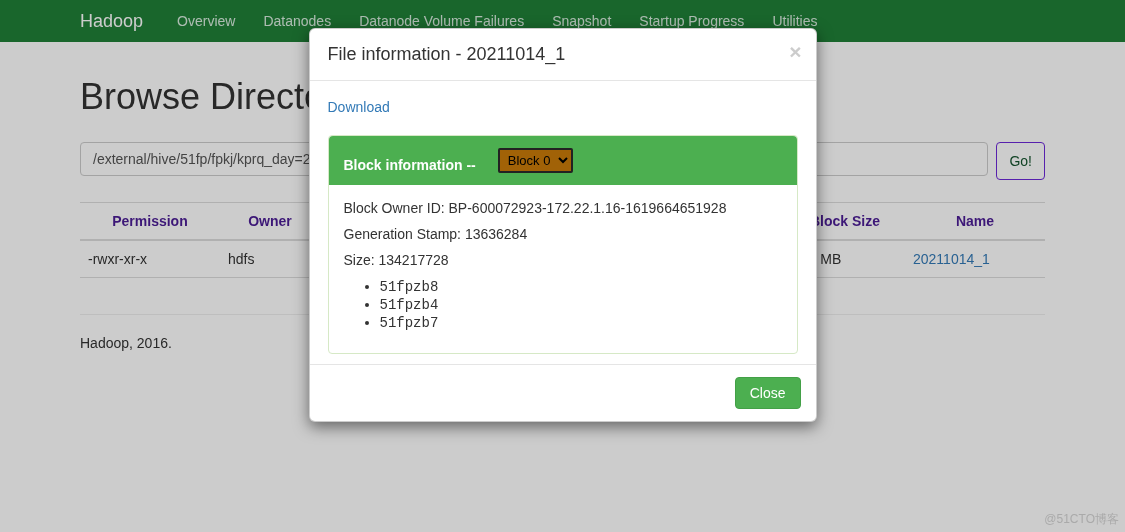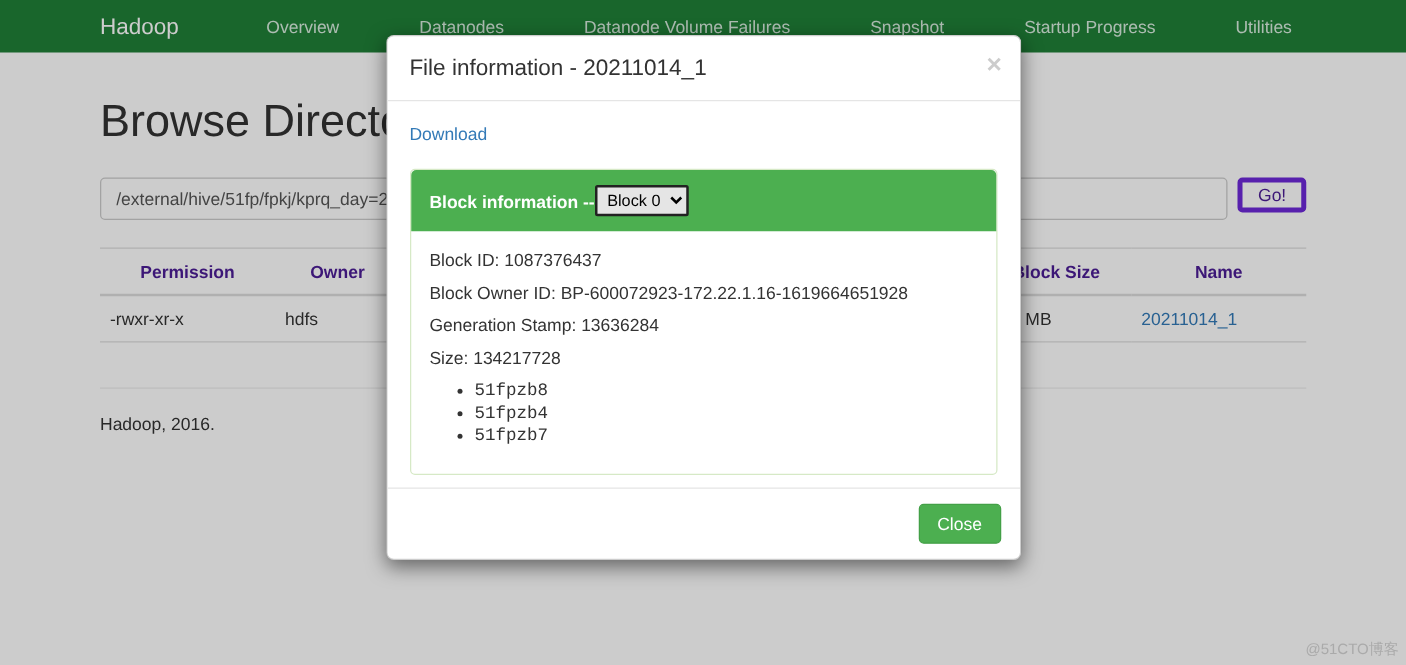--- a/index.html
+++ b/index.html
@@ -9,60 +9,60 @@
     .navbar { background: #1c7430; background: #1d7a36; height: 42px; display: flex; align-items: center; padding-left: 80px; }
     .navbar { background-color: #22803a; }
     .navbar { background-color: #1e7e34; }
     .navbar { background-color: #22803a; }
     .navbar { background-color: #1f7a36; }
     .navbar { background-color: #22803a; }
     .navbar { background-color: #1c7430; }
     .navbar { background-color: #22803a; }
     .navbar { background: #1e7a34; }
     .navbar { background: #22803a; }
-    .navbar { background: #1f7a36; gap: 36px; }
+    .navbar { background: #1f7a36; }
     .navbar { background: #21823a; }
     .navbar { background: #208038; }
     .navbar { background: #21803a; }
     .navbar { background: #1f7d37; }
     .navbar { background: #21843c; }
     .navbar { background: #208038; }
     .navbar-brand { color: #fff; font-size: 18px; margin-right: 20px; }
     .navbar-item { color: #d9ecdf; font-size: 14px; margin: 0 14px; cursor: pointer; }
 
     .container { padding: 0 80px; }
     h1.page-title { font-size: 36px; font-weight: 500; color: #333; margin-top: 34px; margin-bottom: 24px; }
 
     .path-row { display: flex; gap: 8px; margin-bottom: 22px; }
     .path-input { flex: 1; height: 34px; border: 1px solid #ccc; border-radius: 4px; padding: 6px 12px; font-size: 14px; color: #555; }
-    .go-btn { height: 28px; padding: 0 12px; border: 4px solid #6d28d9; border-radius: 4px; background: #fff; cursor: pointer; font-size: 14px; color: #4c1d95; }
+    .go-btn { height: 38px; padding: 0 12px; border: 1px solid #6d28d9; border-radius: 4px; background: #fff; cursor: pointer; font-size: 14px; color: #14532d; }
 
     table.listing { width: 100%; border-collapse: collapse; }
     table.listing thead th { text-align: center; font-weight: 700; color: #4c1d95; padding: 10px 8px; border-bottom: 2px solid #ddd; border-top: 1px solid #ddd; }
     table.listing tbody td { padding: 10px 8px; border-bottom: 1px solid #ddd; color: #333; }
     table.listing tbody td.name-cell a { color: #337ab7; text-decoration: none; }
 
     .footer-text { margin-top: 36px; color: #333; border-top: 1px solid #eee; padding-top: 20px; }
 
     
     .backdrop { position: absolute; inset: 0; background: rgba(0,0,0,0.2); }
     .modal { position: absolute; top: 0; left: 50%; transform: translateX(-50%); width: 508px; background: #fff; border: 1px solid rgba(0,0,0,0.2); border-radius: 6px; box-shadow: 0 5px 15px rgba(0,0,0,.5); margin-top: 28px; }
     .modal-header { padding: 15px 18px; border-bottom: 1px solid #e5e5e5; position: relative; }
     .modal-title { font-size: 18px; font-weight: 400; color: #333; }
     .modal-close { position: absolute; right: 14px; top: 12px; background: none; border: none; font-size: 21px; font-weight: 700; color: #ccc; cursor: pointer; line-height: 1; }
     .modal-body { padding: 18px 18px 10px; }
     .download-link { color: #337ab7; text-decoration: none; display: inline-block; margin-bottom: 20px; }
 
     .panel { border: 1px solid #d6e9c6; border-radius: 4px; }
-    .panel-heading { background: #5cb85c; background: #4cae4c; background: #5cb85c; color: #fff; padding: 12px 15px; border-top-left-radius: 4px; border-top-right-radius: 4px; font-weight: 700; display: flex; align-items: center; gap: 0; }
+    .panel-heading { background: #5cb85c; background: #4cae4c; background: #5cb85c; color: #fff; padding: 12px 15px; border-top-left-radius: 4px; border-top-right-radius: 4px; font-weight: 700; display: flex; align-items: flex-end; gap: 22px; }
     .panel-heading { background-color: #43a047; }
     .panel-heading { background-color: #4caf50; }
     .panel-heading { background-color: #46ab4a; }
     .panel-heading { background-color: #4CAF50; }
-    .panel-heading select { border: 2px solid #222; border-radius: 2px; font-size: 13px; padding: 2px 4px; background: #e5e5e5; }
+    .panel-heading select { border: 2px solid #222; border-radius: 2px; font-size: 13px; padding: 2px 4px; background: #a16207; }
     .panel-body { padding: 15px; color: #333; }
     .panel-body p { margin: 0 0 10px 0; }
     .panel-body ul { list-style: disc; margin-left: 36px; margin-top: 4px; margin-bottom: 6px; }
     .panel-body ul li { padding: 1px 0; font-family: Liberation Mono, monospace; }
 
     .modal-footer { padding: 12px 15px; border-top: 1px solid #e5e5e5; text-align: right; }
     .btn-close { background: #5cb85c; border: 1px solid #4cae4c; color: #fff; border-radius: 4px; padding: 7px 14px; font-size: 14px; cursor: pointer; }
     .btn-close { background-color: #4caf50; border-color: #43a047; }
 
     .watermark { position: absolute; right: 6px; bottom: 4px; color: #aaa; font-size: 12px; }
@@ -123,21 +123,20 @@
     <a href="#" class="download-link">Download</a>
 
     <div class="panel">
       <div class="panel-heading">
         <span>Block information --</span>
         <select>
           <option>Block 0</option>
         </select>
       </div>
       <div class="panel-body">
-        <p><span>Block ID: </span><span>1087376437</span></p>
         <p><span>Block Owner ID: </span><span>BP-600072923-172.22.1.16-1619664651928</span></p>
         <p><span>Generation Stamp: </span><span>13636284</span></p>
         <p><span>Size: </span><span>134217728</span></p>
         <ul>
           <li>51fpzb8</li>
           <li>51fpzb4</li>
           <li>51fpzb7</li>
         </ul>
       </div>
     </div>

